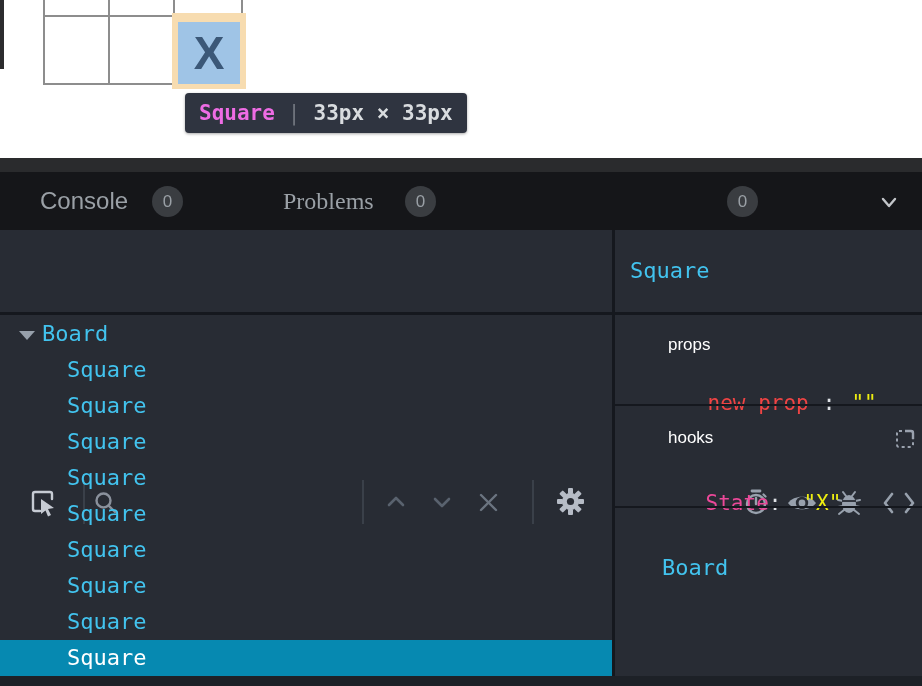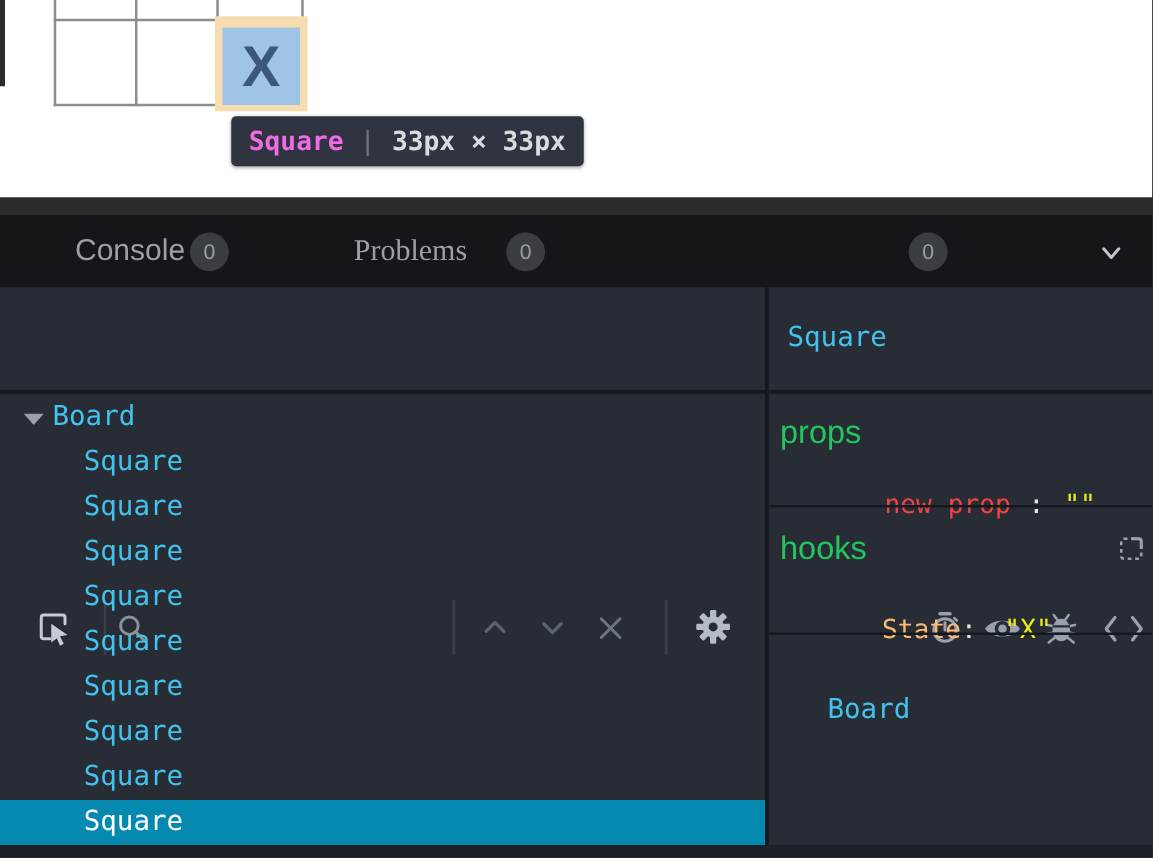--- a/index.html
+++ b/index.html
@@ -53,25 +53,25 @@
   
   .tree-row { left:0; width:612px; height:36px; line-height:36px;
     font-family:"DejaVu Sans Mono", monospace; font-size:22px; color:#42c3ee; cursor:default; }
   .tree-row .lbl { position:absolute; top:0; height:36px; }
   .tree-row.selected { background:#0689b1; color:#ffffff; }
   #tree-expander { position:absolute; left:19px; top:15px; width:0; height:0;
     border-left:8px solid transparent; border-right:8px solid transparent;
     border-top:9px solid #97a0ab; }
 
   
-  .section-header { font-size:26px; color:#22c55e; }
+  .section-header { font-size:17px; color:#ffffff;margin-left:44px; }
   .mono { font-family:"DejaVu Sans Mono", monospace; }
   .kv { font-size:21px; white-space:pre; }
   .key-muted { color:#ef4444; }
-  .key-purple { color:#fdba74; }
+  .key-purple { color:#ec4899; }
   .colon { color:#dfe2e7; }
   .val-yellow { color:#eeee10; }
   .link-cyan { color:#42c3ee; cursor:pointer; }
   .hdiv { left:615px; width:307px; height:2px; background:#15181e; }
 
   #bottom-strip { left:0; top:676px; width:922px; height:10px; background:#1d2127; }
 
   svg { display:block; }
 </style>
 </head>
@@ -96,21 +96,21 @@
 
     <div id="overlay-tooltip" class="abs">
       <span id="tip-name">Square</span>
       <span id="tip-sep">|</span>
       <span id="tip-dims">33px × 33px</span>
     </div>
   </div>
 
   <div id="drawer-top-strip" class="abs"></div>
   <div id="tab-bar" class="abs">
-    <div class="abs tab-label" style="left:40px;margin-left:20px;">Console</div>
+    <div class="abs tab-label" style="left:40px;">Console</div>
     <div class="abs badge" style="left:152px;">0</div>
     <div class="abs tab-label" style="left:283px;font-family:Liberation Serif, serif;">Problems</div>
     <div class="abs badge" style="left:405px;">0</div>
     <div class="abs badge" style="left:727px;">0</div>
     <div class="abs" style="left:876px; top:17px;">
       <svg width="26" height="26" viewBox="0 0 26 26">
           <polyline points="7,10 13,17 19,10" fill="none" stroke="#c2c5c9" stroke-width="2.4" stroke-linecap="round" stroke-linejoin="round"></polyline>
         </svg>
     </div>
   </div>

